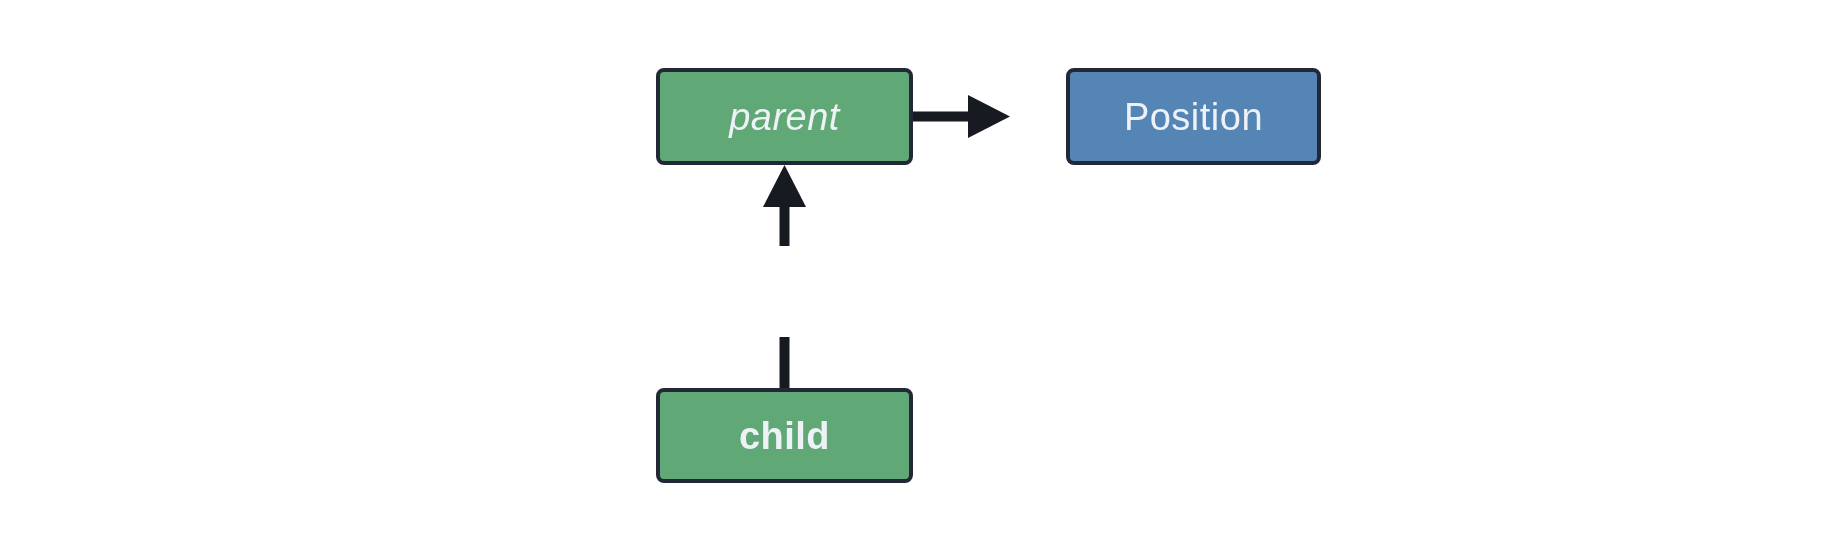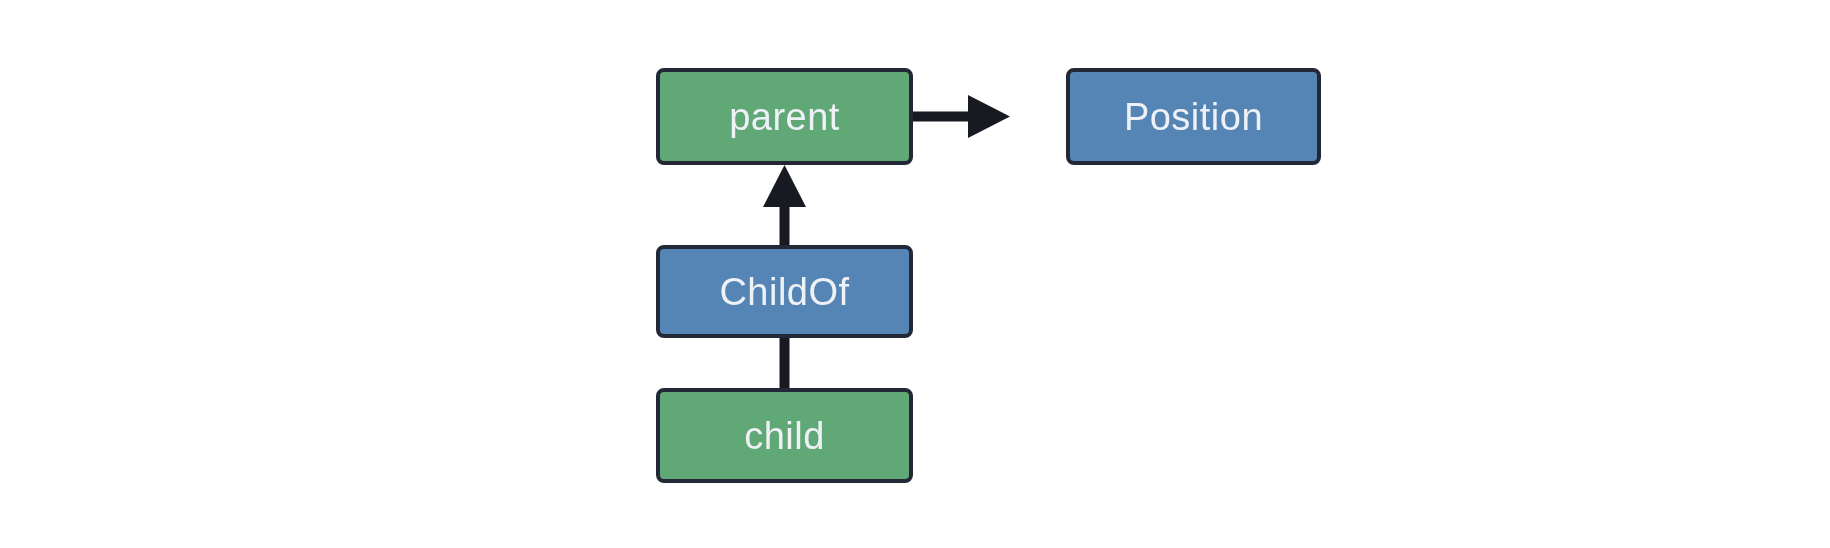--- a/index.html
+++ b/index.html
@@ -24,24 +24,24 @@
     align-items: center;
     justify-content: center;
     font-size: 38px;
     line-height: 1;
     color: var(--label, #eef1f6);
     letter-spacing: 0.5px;
   }
   .node.entity    { background: var(--entity-fill, #61a877); }
   .node.component { background: var(--component-fill, #5585b4); }
 
-  #node-parent   { left: 656px;  top: 68px;  width: 257px; height: 97px; }
+  #node-parent   { left: 656px;  top: 68px;  width: 257px; height: 97px; font-style: italic; }
   #node-position { left: 1066px; top: 68px;  width: 255px; height: 97px; }
   #node-childof  { left: 656px;  top: 245px; width: 257px; height: 93px; }
-  #node-child    { left: 656px;  top: 388px; width: 257px; height: 95px; }
+  #node-child    { left: 656px;  top: 388px; width: 257px; height: 95px; font-weight: bold; }
 
   .edges {
     position: absolute;
     left: 0; top: 0;
     width: 1830px;
     height: 548px;
     pointer-events: none;
   }
   .edge-line {
     stroke: var(--edge, #171a20);
@@ -76,21 +76,18 @@
   </svg>
 
   <div class="node entity" id="node-parent">
     <span>parent</span>
   </div>
 
   <div class="node component" id="node-position">
     <span>Position</span>
   </div>
 
-  <div class="node component" id="node-childof">
-    <span>ChildOf</span>
-  </div>
 
   <div class="node entity" id="node-child">
     <span>child</span>
   </div>
 
 </div>
 
 </body></html>

